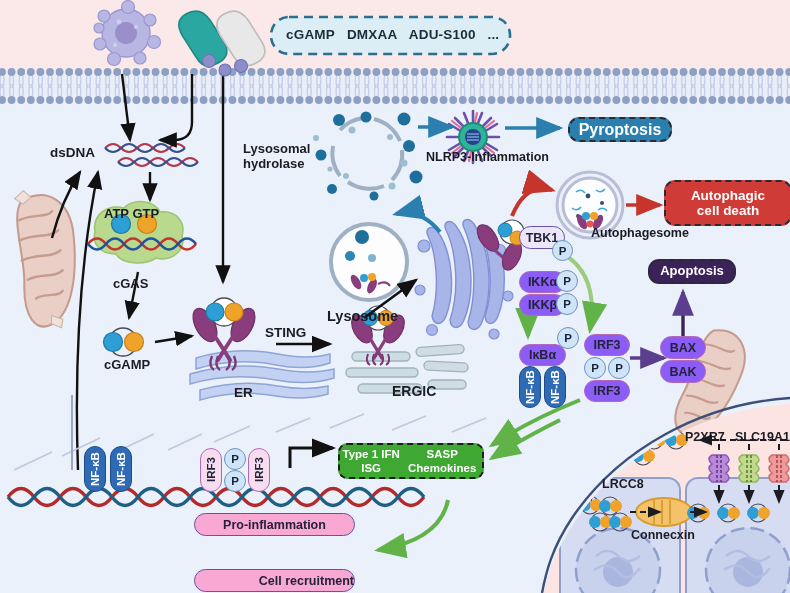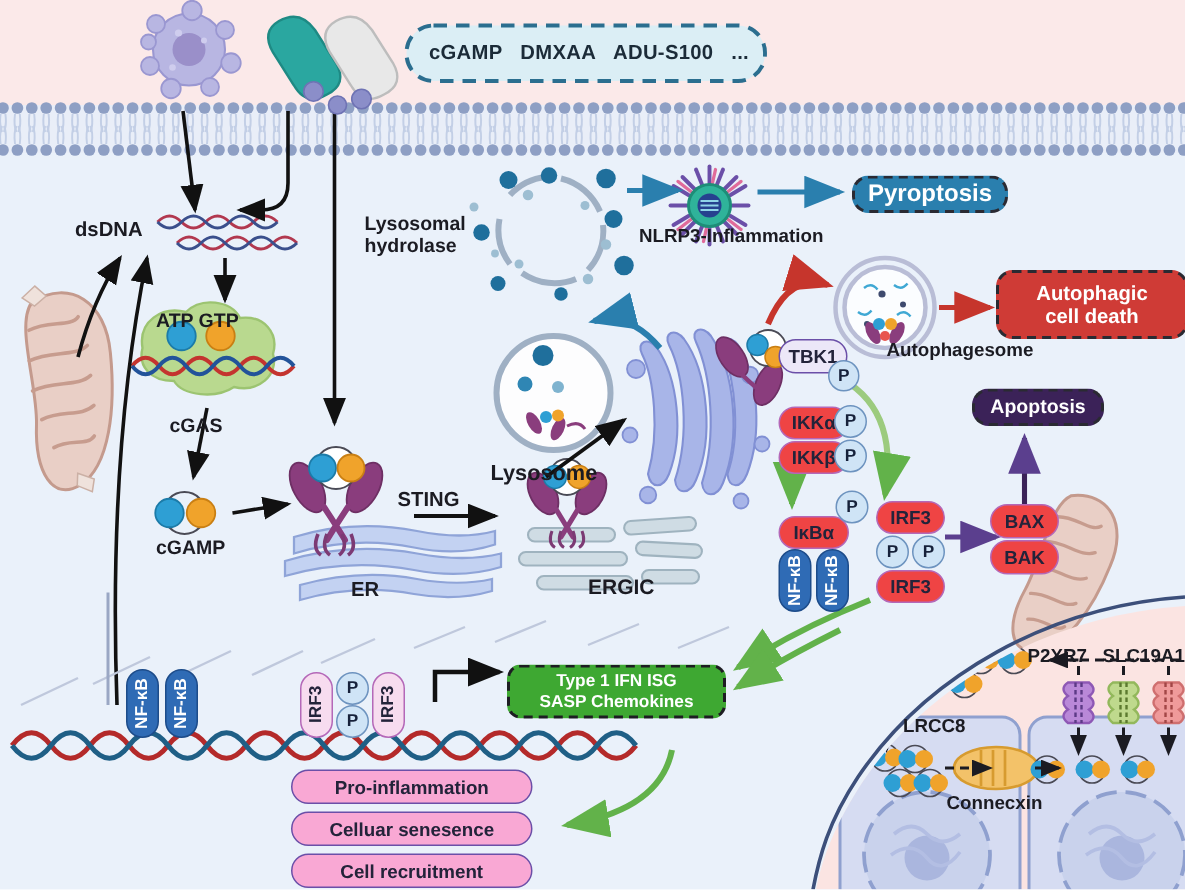--- a/index.html
+++ b/index.html
@@ -6,21 +6,21 @@
   html,body{margin:0;padding:0;background:#fff;}
   body{font-family:"Liberation Sans","DejaVu Sans",sans-serif;}
   #stage{position:relative;width:790px;height:593px;overflow:hidden;background:#eef3fb;}
   #stage svg.layer{position:absolute;left:0;top:0;width:790px;height:593px;}
   .lbl{position:absolute;font-weight:bold;color:#1b1b22;line-height:1.12;white-space:nowrap;}
   .pill{position:absolute;display:flex;align-items:center;justify-content:center;
         text-align:center;font-weight:bold;line-height:1.12;box-sizing:border-box;}
   .dashpill{border:2px dashed #2a2a32;border-radius:11px;color:#fff;}
   .lavpill{background:#f9a8d4;border:1.6px solid #6b4fa8;border-radius:13px;color:#23233a;}
   .prot{position:absolute;display:flex;align-items:center;justify-content:center;
-        background:#ef4444;border:1.7px solid #b468b8;border-radius:13px;
+        background:#8b5cf6;border:1.7px solid #b468b8;border-radius:13px;
         font-weight:bold;color:#23233a;box-sizing:border-box;}
   .phos{position:absolute;display:flex;align-items:center;justify-content:center;
         background:#cfe4f6;border:1.7px solid #6d93bf;border-radius:50%;
         font-weight:bold;color:#16213a;box-sizing:border-box;}
   .nfkb{position:absolute;display:flex;align-items:center;justify-content:center;
         background:#2f6bb5;border:1.6px solid #1d4c8a;border-radius:11px;color:#fff;
         font-weight:bold;writing-mode:vertical-rl;transform:rotate(180deg);box-sizing:border-box;}
   .irfv{position:absolute;display:flex;align-items:center;justify-content:center;
         background:#f7dcef;border:1.7px solid #b468b8;border-radius:11px;color:#23233a;
         font-weight:bold;writing-mode:vertical-rl;transform:rotate(180deg);box-sizing:border-box;}
@@ -941,32 +941,29 @@
     <span>P</span>
   </div>
   <div class="phos" style="left:224px;top:470px;width:22px;height:22px;font-size:11.5px;">
     <span>P</span>
   </div>
   <div class="irfv" style="left:248px;top:448px;width:22px;height:44px;font-size:11.5px;">
     <span>IRF3</span>
   </div>
 
   <div class="pill" style="left:338px;top:443px;width:146px;height:36px;background:#3ea832;border:2px dashed #1d1d22;
-              border-radius:9px;color:#fff;flex-direction:column;font-size:11.5px;line-height:1.25;">
+              border-radius:9px;color:#fff;flex-direction:row;font-size:11.5px;line-height:1.25;">
     <span>Type 1 IFN     ISG</span>
     <span>SASP     Chemokines</span>
   </div>
 
   <div class="pill lavpill" style="left:194px;top:513px;width:161px;height:23px;font-size:12.5px;">
     <span>Pro-inflammation</span>
   </div>
-  <div class="pill lavpill" style="left:194px;top:541px;width:161px;height:23px;font-size:12.5px;">
-    <span>Celluar senesence</span>
-  </div>
-  <div class="pill lavpill" style="left:194px;top:569px;width:161px;height:23px;font-size:12.5px;">
+  <div class="pill lavpill" style="left:194px;top:569px;width:161px;height:23px;font-size:12.5px;justify-content:flex-end;">
     <span>Cell recruitment</span>
   </div>
 
   <div class="lbl" style="left:602px;top:477px;font-size:12.5px;">LRCC8</div>
   <div class="lbl" style="left:685px;top:430px;font-size:12.5px;">P2XR7</div>
   <div class="lbl" style="left:735px;top:430px;font-size:12.5px;">SLC19A1</div>
   <div class="lbl" style="left:631px;top:528px;font-size:12.5px;">Connecxin</div>
 
 </div>
 

